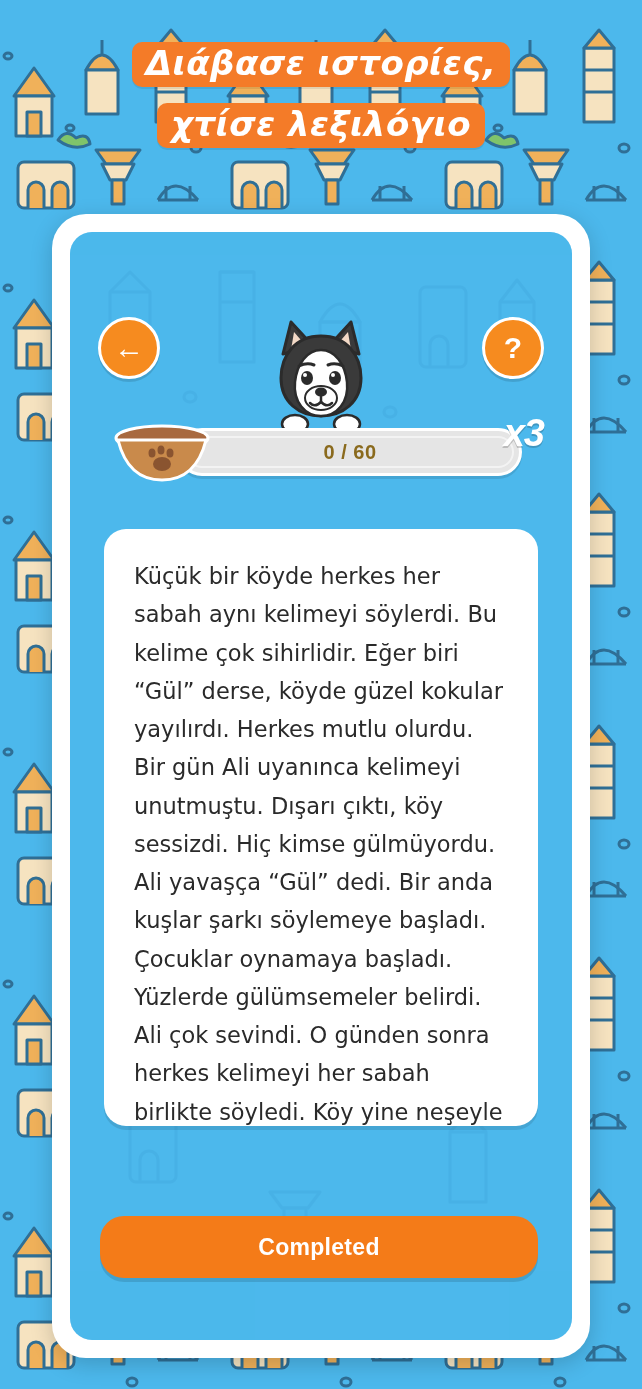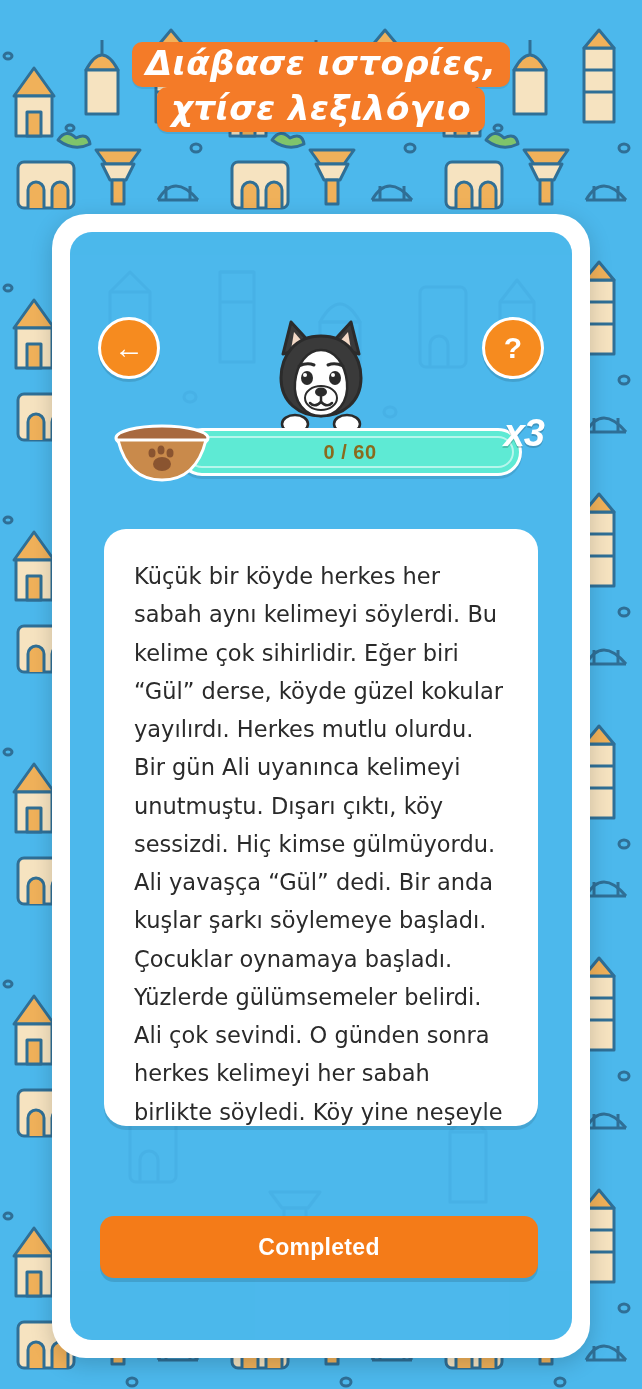--- a/index.html
+++ b/index.html
@@ -43,21 +43,21 @@
     font-size: 34px;
     letter-spacing: 0.5px;
     color: #ffffff;
     background: #f47b28;
     border-radius: 10px;
     padding: 2px 14px 4px 14px;
     line-height: 1.15;
     box-shadow: 0 2px 0 rgba(0,0,0,0.08);
     text-align: center;
   }
-  .headline-line.second { margin-top: 0; }
+  .headline-line.second { margin-top: 16px; }
 
   
   .phone {
     position: absolute;
     left: 52px;
     top: 214px;
     width: 538px;
     height: 1144px;
     background: #ffffff;
     border-radius: 34px;
@@ -125,21 +125,21 @@
     top: 0;
     width: 120px;
     height: 118px;
   }
   .bar {
     position: absolute;
     left: 108px;
     right: 50px;
     top: 108px;
     height: 48px;
-    background: #5eead4;
+    background: #e5e5e5;
     border: 3px solid #ffffff;
     border-radius: 24px;
     box-shadow: 0 3px 0 rgba(0,0,0,0.10);
   }
   .bar-inner {
     position: absolute;
     inset: 5px;
     border-radius: 20px;
     border: 2px solid rgba(255,255,255,0.55);
   }
@@ -197,21 +197,21 @@
 
   
   .completed-btn {
     position: absolute;
     left: 30px;
     right: 34px;
     bottom: 62px;
     height: 62px;
     background: #f47b18;
     border: none;
-    border-radius: 14px;
+    border-radius: 24px;
     color: #ffffff;
     font-size: 23px;
     font-weight: bold;
     letter-spacing: 0.3px;
     cursor: pointer;
     box-shadow: 0 4px 0 rgba(0,0,0,0.12);
     font-family: "Liberation Sans", sans-serif;
   }
 </style>
 </head>

